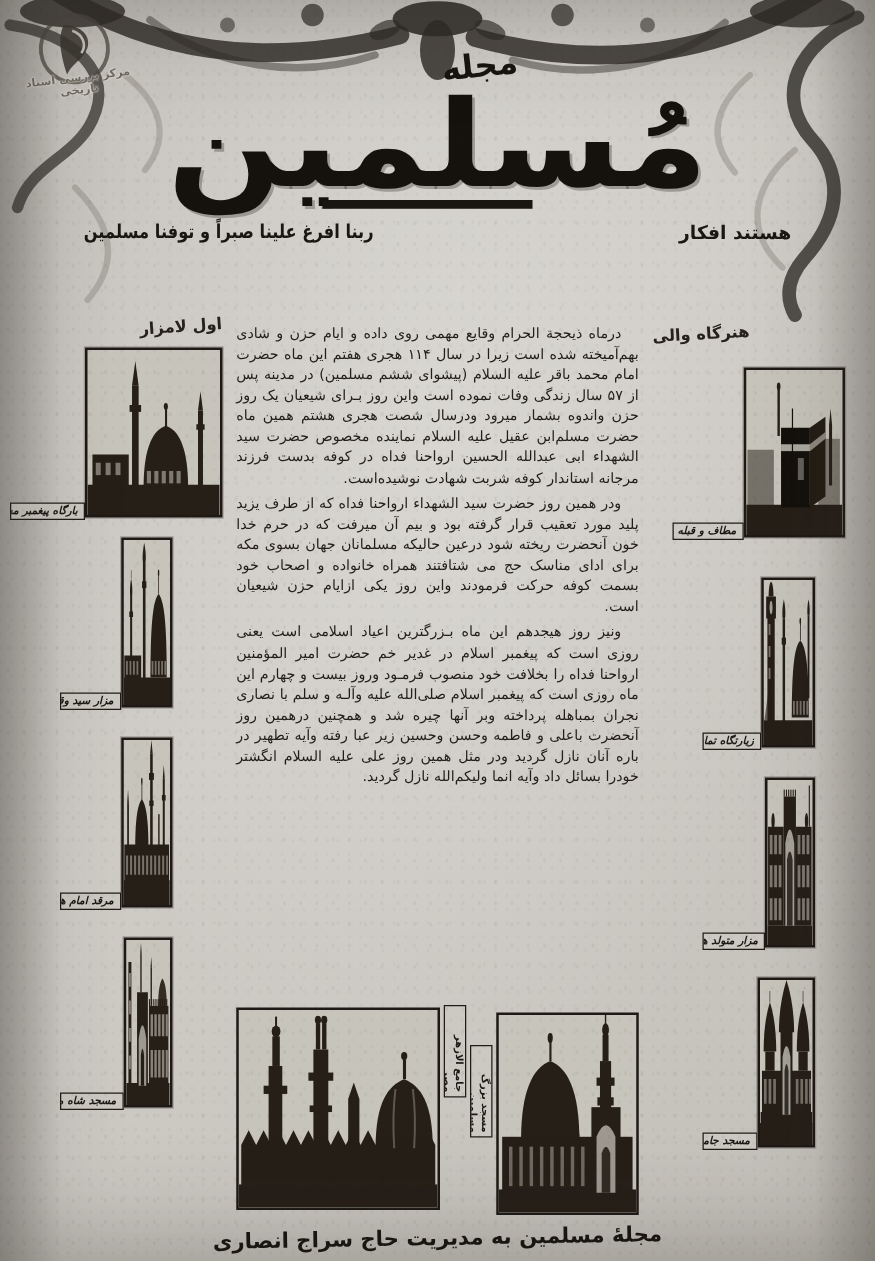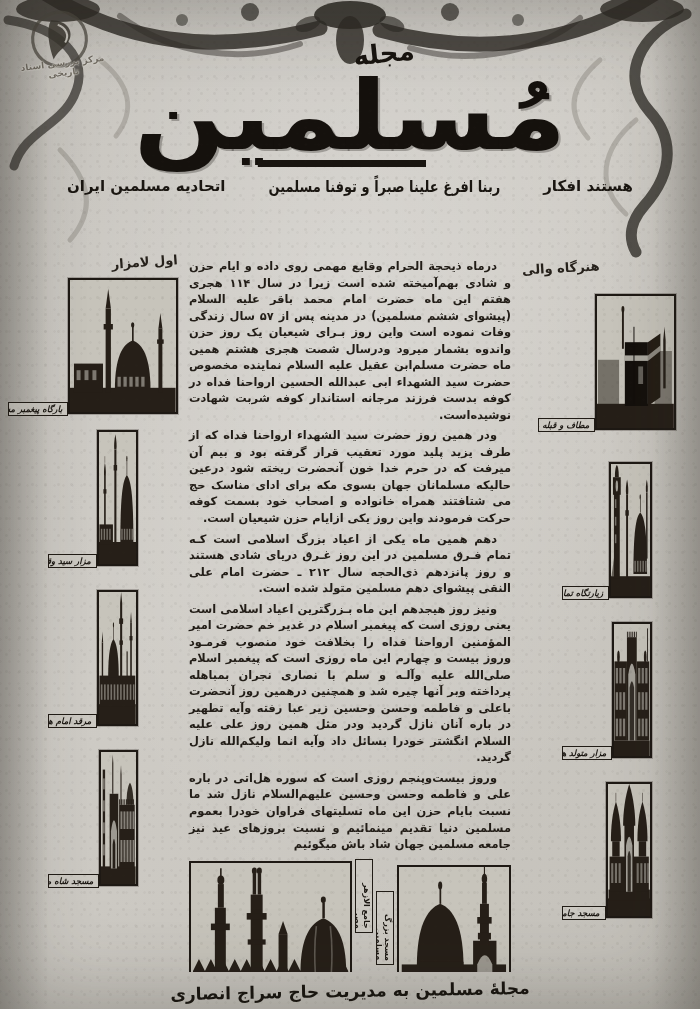--- a/index.html
+++ b/index.html
@@ -40,21 +40,21 @@
   .annotation{height:18px;font-weight:700;font-size:13px;color:#26211b;transform:rotate(-4deg);margin-bottom:2px;}
   .annotation.right{text-align:left;transform:rotate(-3deg);}
   .annotation.left{text-align:right;}
   .fig{display:flex;flex-direction:row;align-items:flex-end;margin-bottom:8px;font-style:italic;}
   .cap{direction:rtl;border:1.5px solid #211c16;background:#ccc9c2;font-size:8.5px;font-weight:700;
     padding:1px 5px;margin-bottom:-2px;z-index:2;white-space:nowrap;max-width:140px;overflow:hidden;color:#1c1813;}
   .frame{width:100%;height:136px;border:2.5px solid #1e1914;background:#c7c4bb;
     box-shadow:0 0 0 1px rgba(30,25,20,.25);box-sizing:border-box;}
   .frame svg{display:block;width:100%;height:100%;}
   .col-center{flex:1;display:flex;flex-direction:column;padding:0 5px;overflow:hidden;}
-  .para{direction:rtl;text-align:justify;font-size:11.4px;line-height:1.45;font-weight:700;
+  .para{direction:rtl;text-align:justify;font-size:11.4px;line-height:1.45;font-weight:400;
     margin:0 0 4px;color:#221d17;text-indent:14px;}
   .center-figs{margin-top:auto;display:flex;align-items:flex-start;gap:3px;height:170px;}
   .cframe{border:2.5px solid #1e1914;background:#c7c4bb;box-sizing:border-box;height:162px;}
   .cframe svg{display:block;width:100%;height:100%;}
   .cframe.one{flex:1.45;margin-top:4px;}
   .cframe.two{flex:1;margin-top:8px;}
   .vcap{writing-mode:vertical-rl;direction:rtl;font-size:8px;font-weight:700;border:1.5px solid #211c16;
     background:#ccc9c2;padding:3px 1px;height:66px;flex:0 0 14px;color:#1c1813;overflow:hidden;}
   .vcap.v1{margin-top:2px;}
   .vcap.v2{margin-top:34px;}
@@ -104,21 +104,20 @@
     <div class="wm-text">مرکز بررسی اسناد تاریخی</div>
   </div>
 
   <header class="masthead">
     <div class="kicker">مجله</div>
     <h1 class="title">مُسلمین</h1>
     <div class="title-rule"></div>
     <div class="subtitle" dir="rtl">
       <span>هستند افکار</span>
       <span class="verse">ربنا افرغ علینا صبراً و توفنا مسلمین</span>
-      <span>اتحادیه مسلمین ایران</span>
     </div>
   </header>
 
   <div class="content">
 
     <div class="col-side">
       <div class="annotation left">اول لامزار</div>
 
       <figure class="fig" style="margin:0">
         <div class="cap">بارگاه پیغمبر مسلمین</div>
@@ -265,23 +264,21 @@
                 <rect x="10" y="84" width="7" height="10"></rect>
             </g>
           </svg>
         </div>
       </figure>
     </div>
 
     <div class="col-center">
       <p class="para">درماه ذیحجة الحرام وقایع مهمی روی داده و ایام حزن و شادی بهم‌آمیخته شده است زیرا در سال ۱۱۴ هجری هفتم این ماه حضرت امام محمد باقر علیه السلام (پیشوای ششم مسلمین) در مدینه پس از ۵۷ سال زندگی وفات نموده است واین روز بـرای شیعیان یک روز حزن واندوه بشمار میرود ودرسال شصت هجری هشتم همین ماه حضرت مسلم‌ابن عقیل علیه السلام نماینده مخصوص حضرت سید الشهداء ابی عبدالله الحسین ارواحنا فداه در کوفه بدست فرزند مرجانه استاندار کوفه شربت شهادت نوشیده‌است.</p>
       <p class="para">ودر همین روز حضرت سید الشهداء ارواحنا فداه که از طرف یزید پلید مورد تعقیب قرار گرفته بود و بیم آن میرفت که در حرم خدا خون آنحضرت ریخته شود درعین حالیکه مسلمانان جهان بسوی مکه برای ادای مناسک حج می شتافتند همراه خانواده و اصحاب خود بسمت کوفه حرکت فرمودند واین روز یکی ازایام حزن شیعیان است.</p>
-      <p class="para">دهم همین ماه یکی از اعیاد بزرگ اسلامی است کـه تمام فـرق مسلمین در این روز غـرق دریای شادی هستند و روز پانزدهم ذی‌الحجه سال ۲۱۲ ـ حضرت امام علی النقی پیشوای دهم مسلمین متولد شده است.</p>
       <p class="para">ونیز روز هیجدهم این ماه بـزرگترین اعیاد اسلامی است یعنی روزی است که پیغمبر اسلام در غدیر خم حضرت امیر المؤمنین ارواحنا فداه را بخلافت خود منصوب فرمـود وروز بیست و چهارم این ماه روزی است که پیغمبر اسلام صلی‌الله علیه وآلـه و سلم با نصاری نجران بمباهله پرداخته وبر آنها چیره شد و همچنین درهمین روز آنحضرت باعلی و فاطمه وحسن وحسین زیر عبا رفته وآیه تطهیر در باره آنان نازل گردید ودر مثل همین روز علی علیه السلام انگشتر خودرا بسائل داد وآیه انما ولیکم‌الله نازل گردید.</p>
-      <p class="para">وروز بیست‌وپنجم روزی است که سوره هل‌اتی در باره علی و فاطمه وحسن وحسین علیهم‌السلام نازل شد ما نسبت بایام حزن این ماه تسلیتهای فراوان خودرا بعموم مسلمین دنیا تقدیم مینمائیم و نسبت بروزهای عید نیز جامعه مسلمین جهان شاد باش میگوئیم</p>
 
       <div class="center-figs">
         <div class="cframe one">
           <svg viewBox="0 0 160 120" preserveAspectRatio="none" aria-hidden="true">
             <g fill="#261f18">
               <rect x="0" y="106" width="160" height="14"></rect>
               <rect x="2" y="82" width="156" height="26"></rect>
               <path d="M2,82 L8,73 L14,82 L20,73 L26,82 L32,73 L38,82 L44,73 L50,82 L56,73 L62,82 L68,73 L74,82 L80,73 L86,82 L92,73 L98,82 L104,73 L110,82 L116,73 L122,82 L128,73 L134,82 L140,73 L146,82 L152,73 L158,82 Z"></path>
               <rect x="24" y="34" width="11" height="50"></rect>
                 <rect x="20" y="46" width="19" height="5"></rect>

